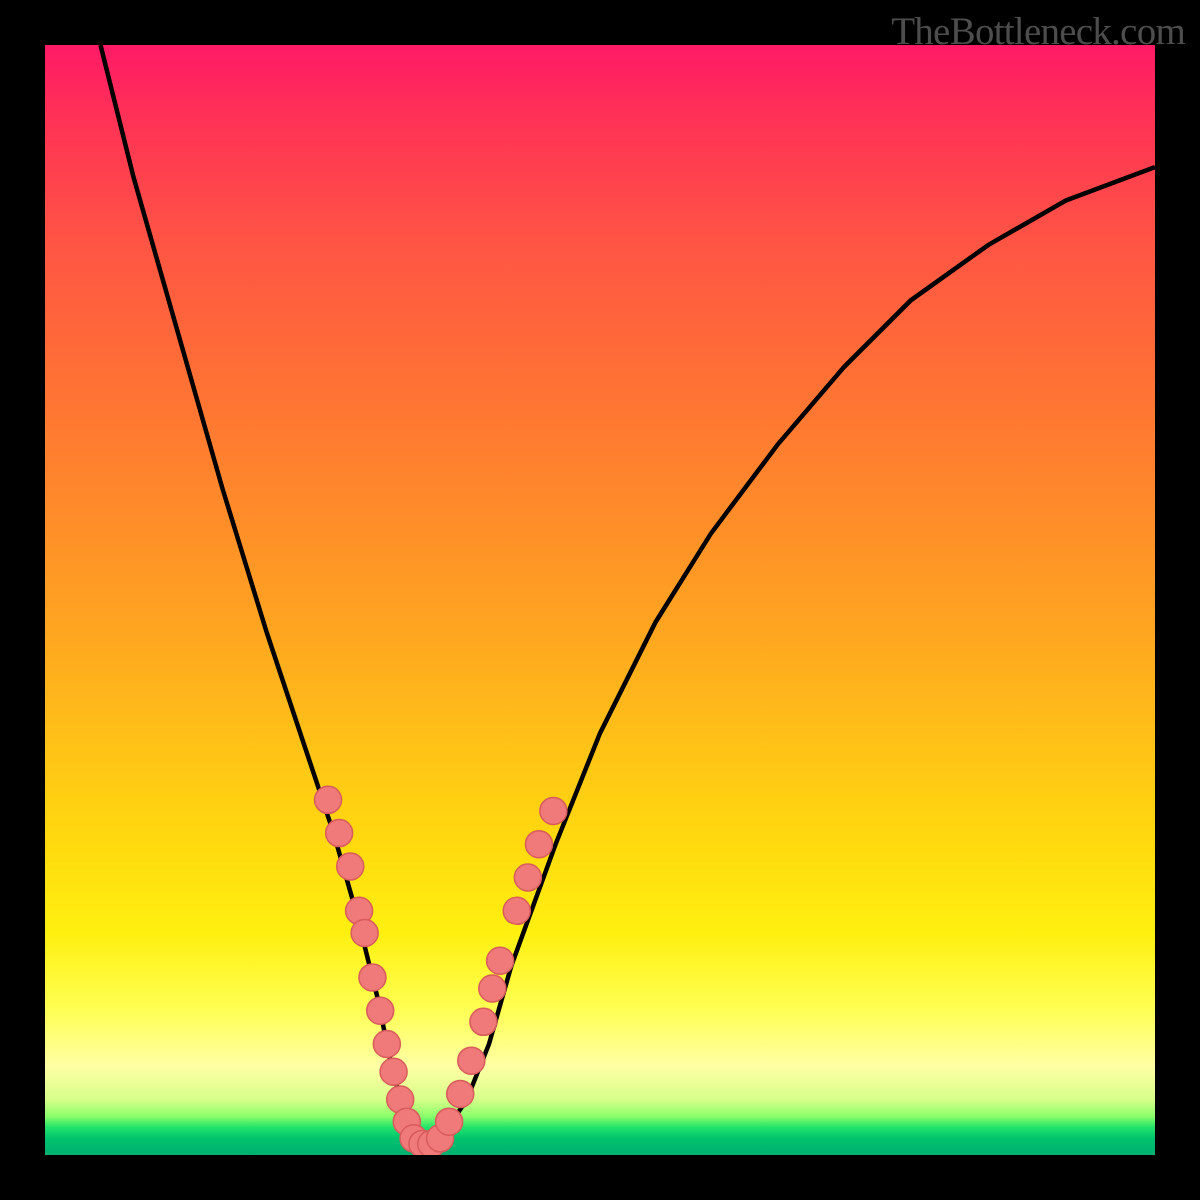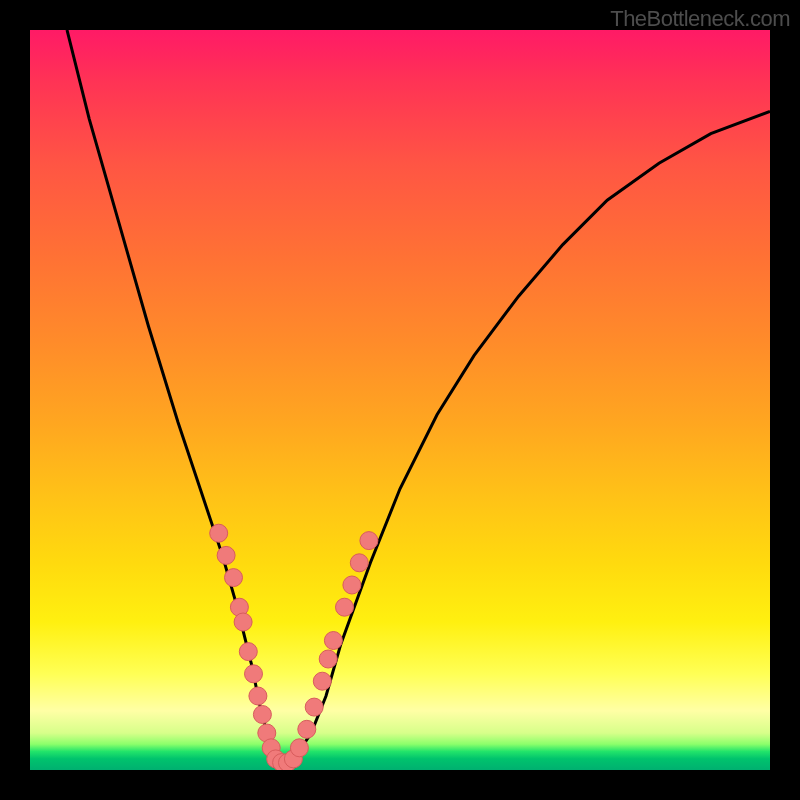--- a/index.html
+++ b/index.html
@@ -50,24 +50,25 @@
     position: absolute;
     left: 0;
     top: 0;
     width: 740px;
     height: 740px;
   }
   .watermark {
     position: absolute;
     top: 6px;
     right: 10px;
-    font-size: 22px;
+    font-size: 26px;
     font-weight: 500;
     color: #4d4d4d;
     letter-spacing: -0.5px;
+    font-family: Liberation Serif, serif;
   }
 </style>
 </head>
 <body>
 
 <div class="frame">
   <div class="plot">
     <svg class="curve" viewBox="0 0 740 740" preserveAspectRatio="none">
       <path id="curve-path" d="M37.0 0.0 L59.2 88.8 L88.8 192.4 L118.4 296.0 L148.0 392.2 L170.2 458.8 L192.4 525.4 L207.2 577.2 L222.0 636.4 L229.4 673.4 L236.8 703.0 L244.2 725.2 L251.6 732.6 L259.0 732.6 L266.4 725.2 L281.2 703.0 L296.0 666.0 L310.8 614.2 L340.4 532.8 L370.0 458.8 L407.0 384.8 L444.0 325.6 L488.4 266.4 L532.8 214.6 L577.2 170.2 L629.0 133.2 L680.8 103.6 L740.0 81.4" fill="none" stroke="#000" stroke-width="3"></path>
       <g id="markers">

